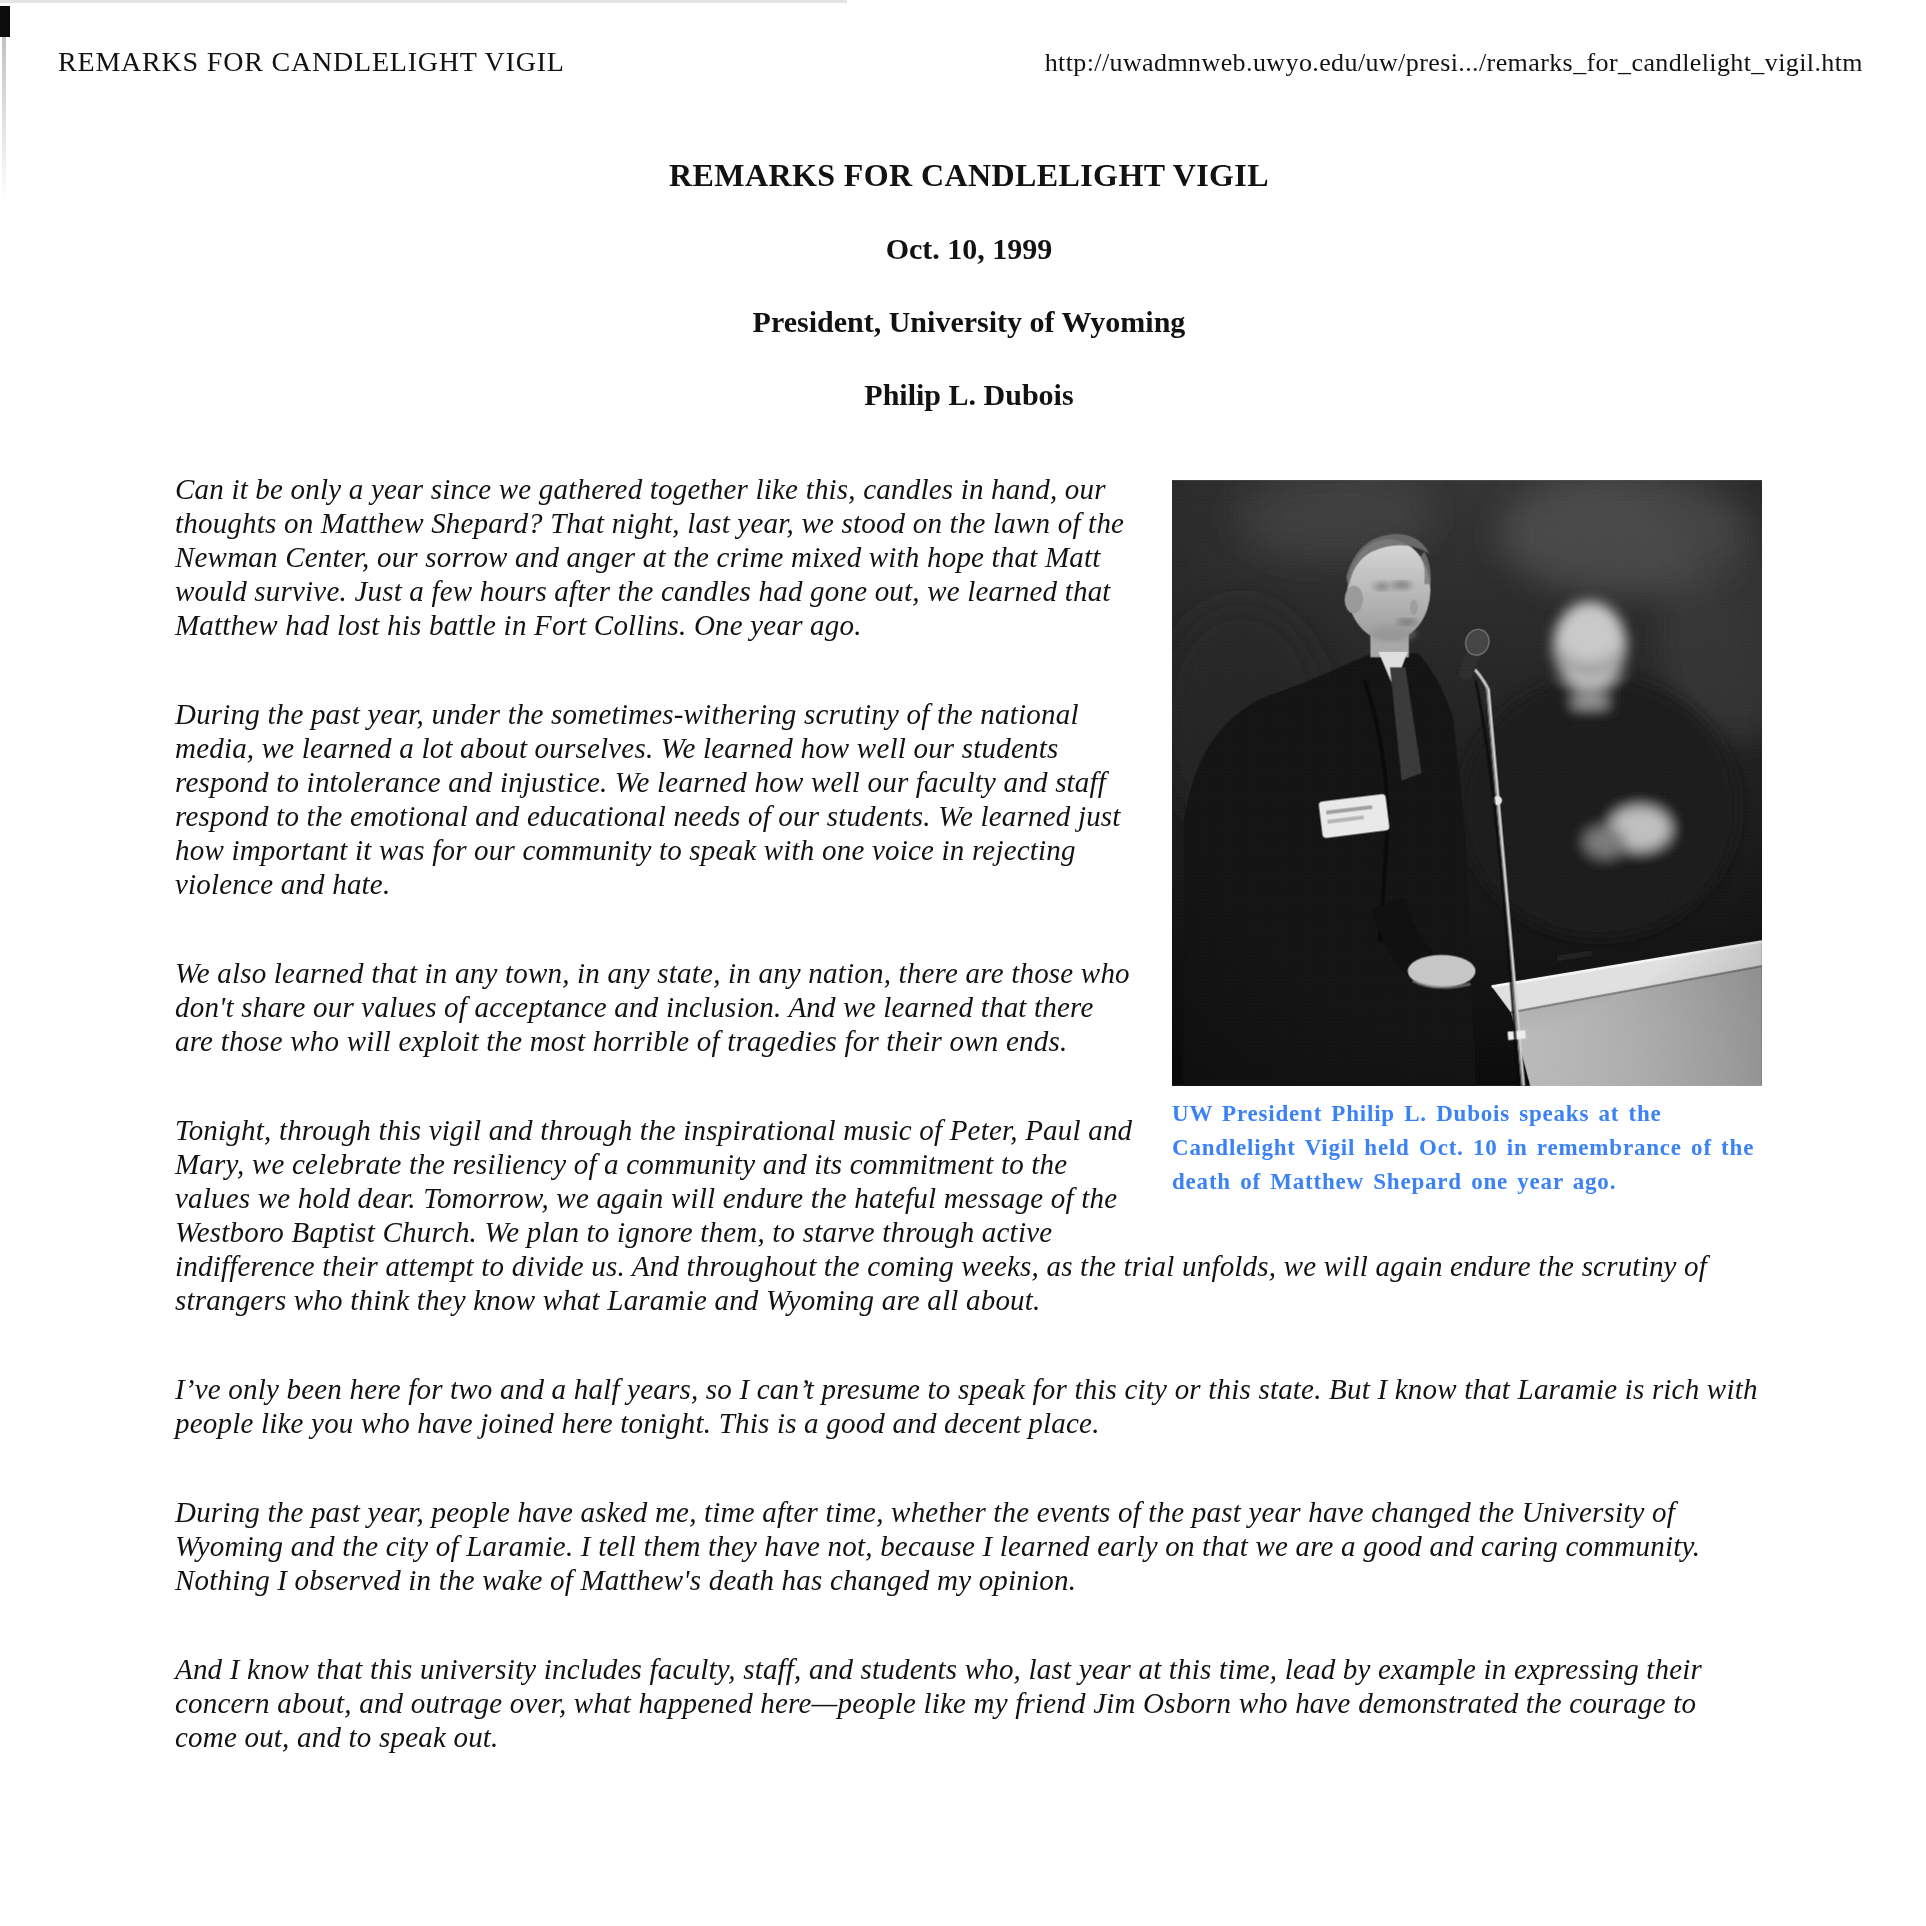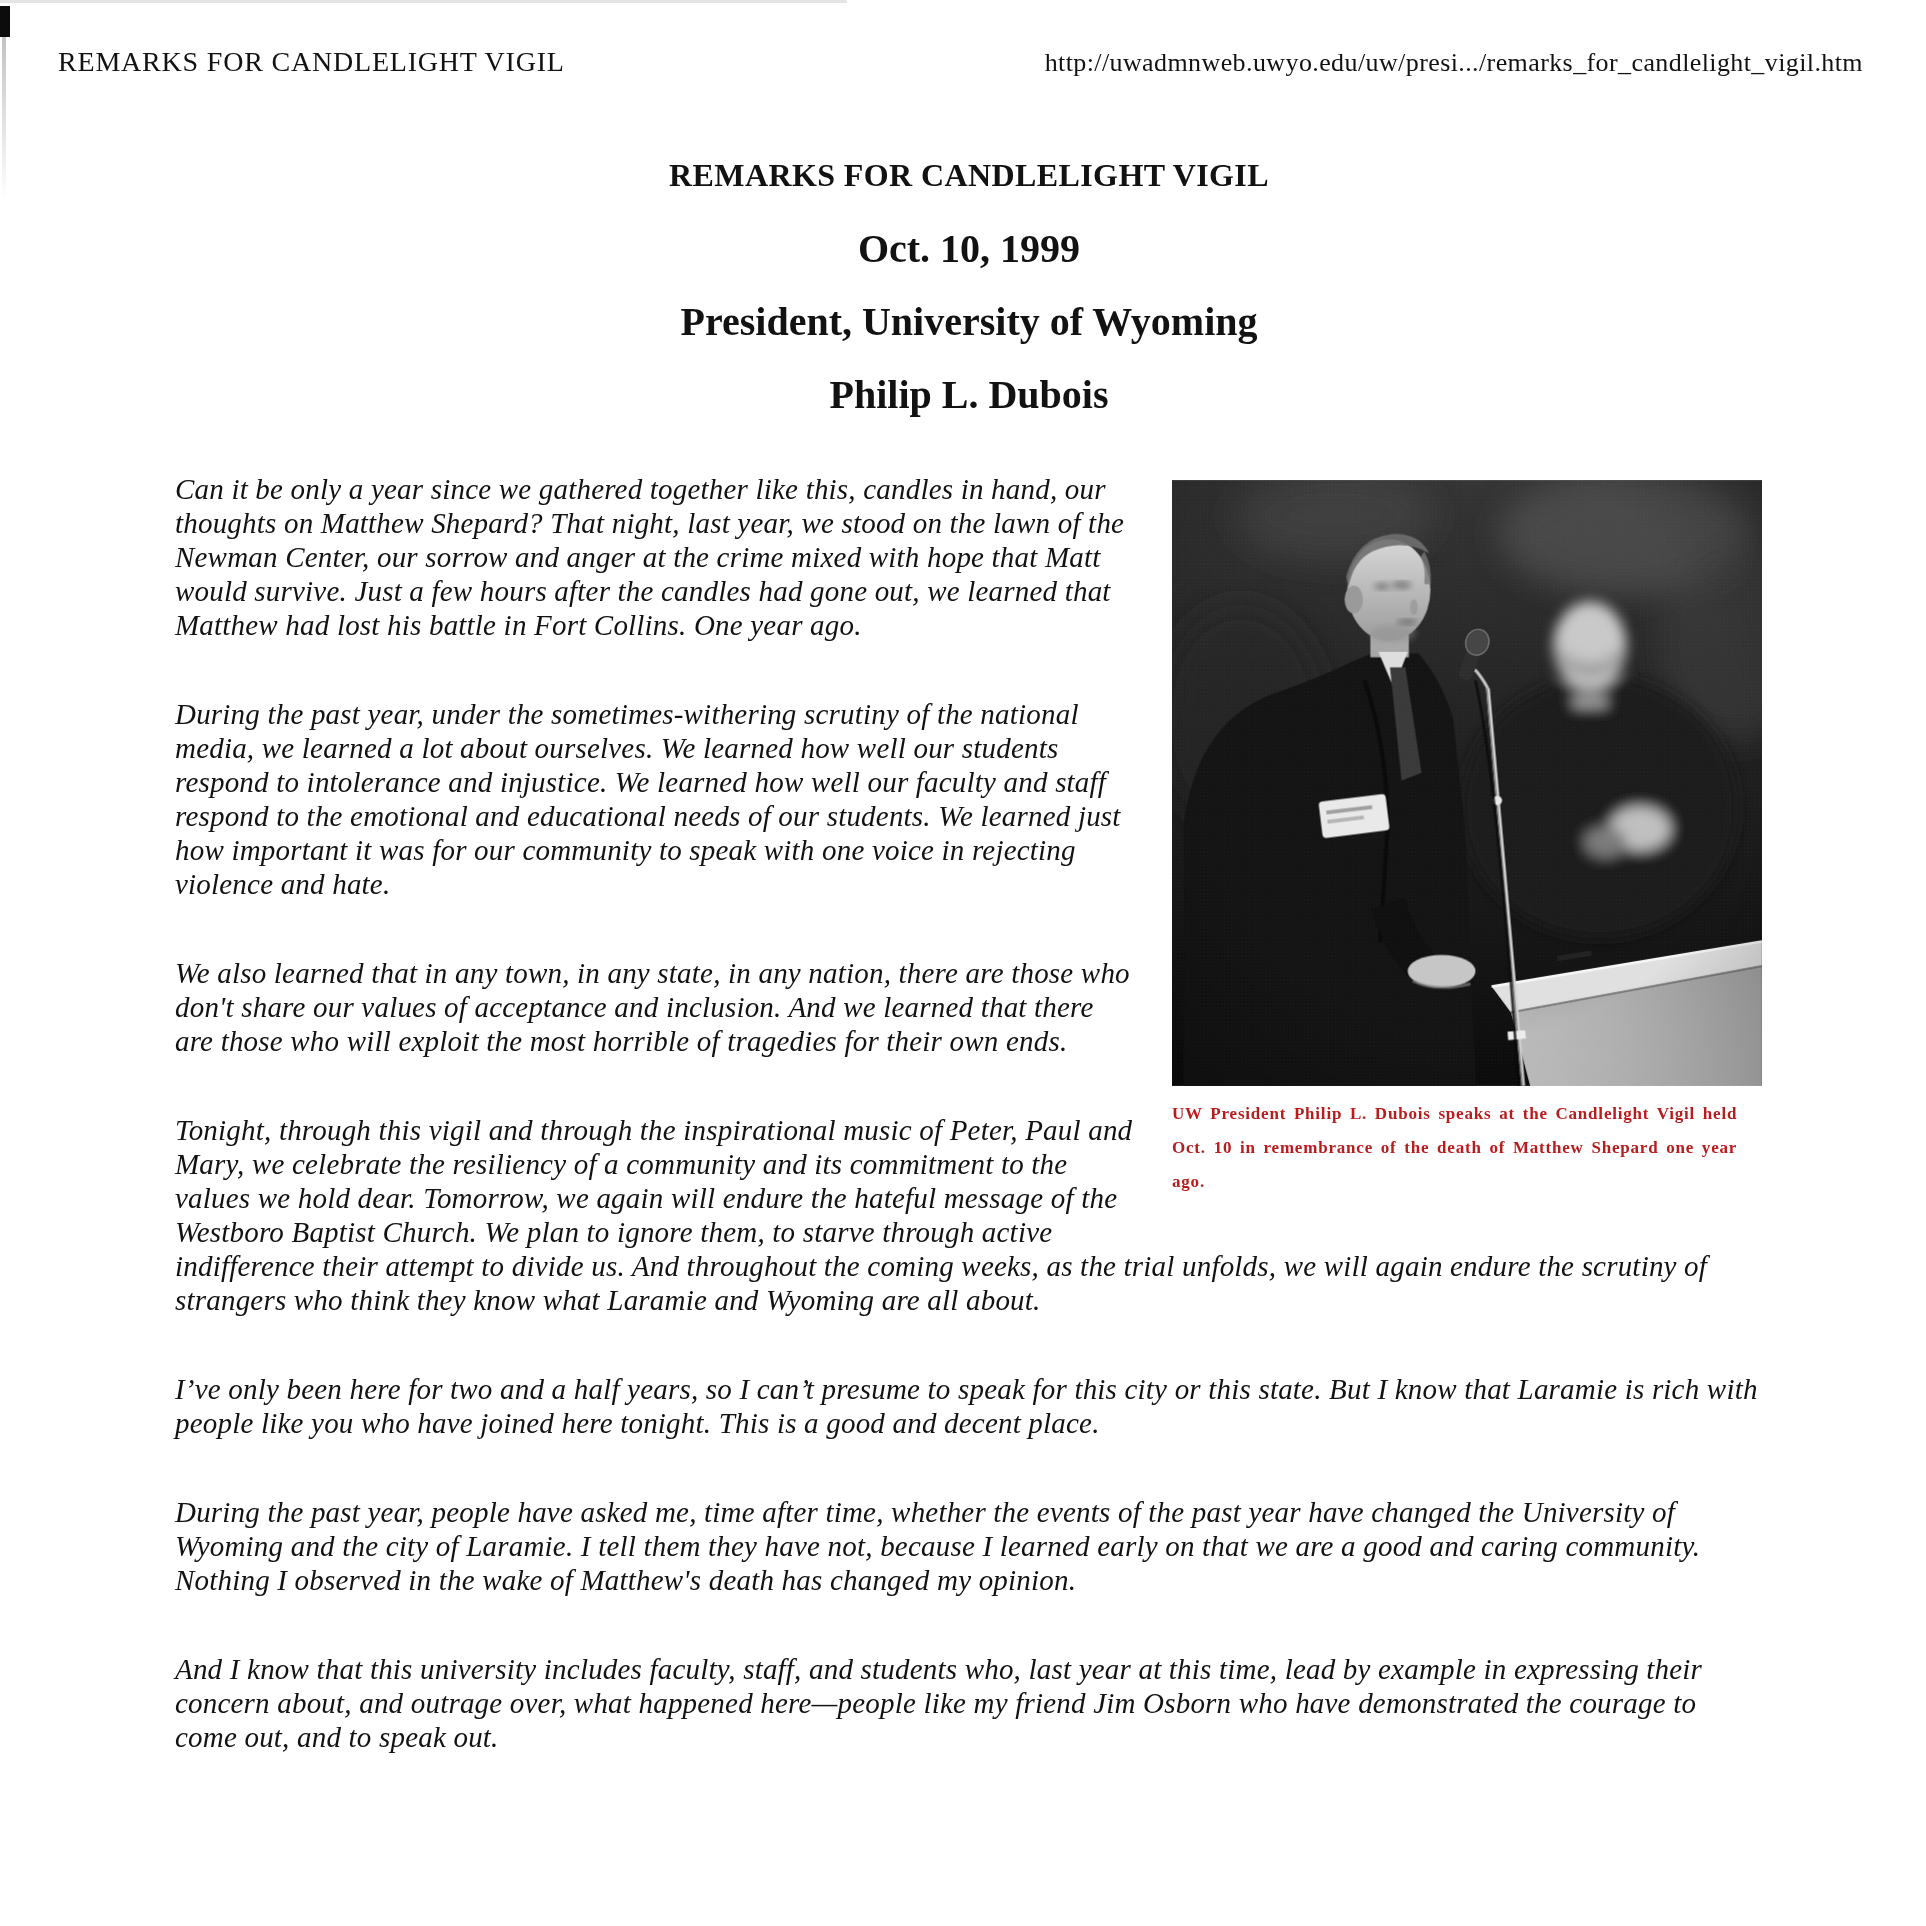--- a/index.html
+++ b/index.html
@@ -25,42 +25,42 @@
   .hdr-url {
     position:absolute; right:102px; top:48px;
     font-size:26px; letter-spacing:0.4px; white-space:nowrap;
   }
 
   
   .title-block {
     position:absolute; left:175px; right:202px; top:139px;
     text-align:center; font-weight:bold;
   }
-  .title-block .tline { line-height:73px; font-size:40px; }
+  .title-block .tline { line-height:73px; font-size:30px; }
   .title-block .tline.main { font-size:32px; letter-spacing:0.4px; }
 
   
   .content {
     position:absolute; left:175px; top:472px; width:1587px;
     font-size:29px; line-height:34px;
     letter-spacing:0.2px;
   }
   .content p { margin:0 0 55px 0;font-style:italic; }
 
   figure.photo-fig {
     float:right; width:590px;
     margin:7.7px 0 35px 37px; padding:0;
   }
   .photo-fig svg { display:block; width:590px; height:606px; }
   .photo-fig figcaption {
     margin-top:11.6px;
     font-weight:bold;
-    font-size:17px; line-height:34px;
+    font-size:23px; line-height:34px;
     letter-spacing:0.8px; word-spacing:2.7px;
-    color:#b91c1c;
+    color:#3b82f6;
   }
 </style>
 </head>
 <body>
 
 <div class="scan-topline"></div>
 <div class="scan-bar"></div>
 <div class="scan-streak"></div>
 
 <div class="hdr-title">REMARKS FOR CANDLELIGHT VIGIL</div>

